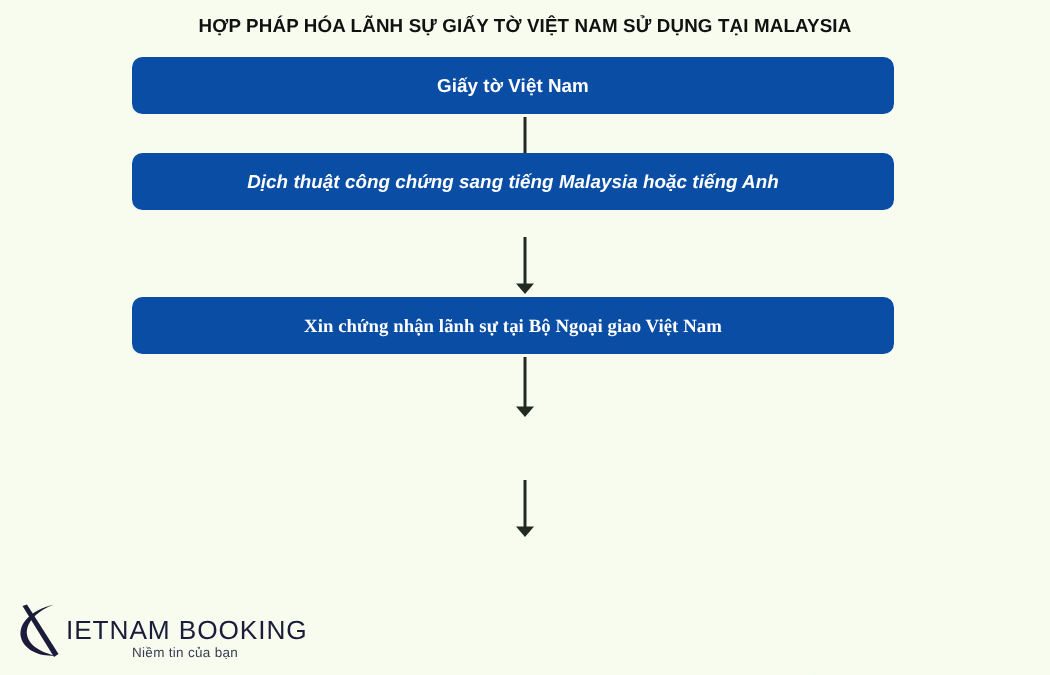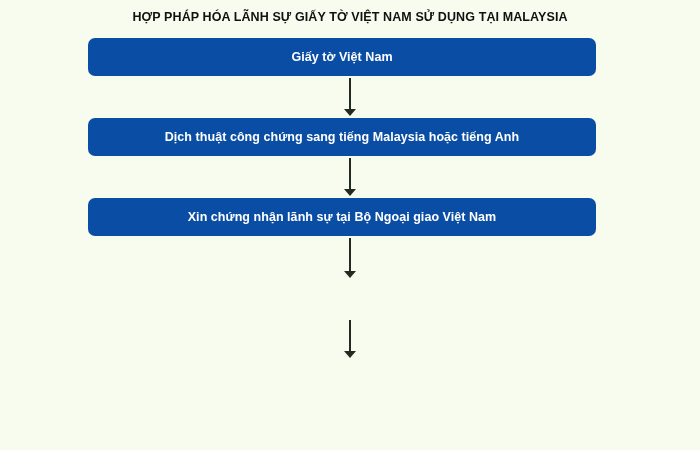--- a/index.html
+++ b/index.html
@@ -60,22 +60,22 @@
     justify-content: center;
     font-size: 12.5px;
     font-weight: bold;
     letter-spacing: 0.05px;
     box-sizing: border-box;
     padding: 17px 8px;
     white-space: nowrap;
   }
 
   .node.n1 { top: 38px; }
-  .node.n2 { top: 118px; }
-  .node.n3 { top: 198px; }
+  .node.n2 { top: 102px; font-style: italic; }
+  .node.n3 { top: 198px; font-family: Liberation Serif, serif; }
   .node.n4 { top: 280px; left: 88px; width: 508px; font-size: 12.2px; }
   .node.n5 { top: 360px; background: #081139; }
 
   
   .connector {
     position: absolute;
     left: 349px;
     width: 2px;
     background: #222a22;
   }
@@ -157,14 +157,22 @@
     <div class="connector c3"></div>
     <div class="arrowhead a3"></div>
 
 
     <div class="connector c4"></div>
     <div class="arrowhead a4"></div>
 
 
   </div>
 
+  <div class="logo">
+    <svg class="logo-mark" viewBox="0 0 58 40">
+      <path d="M30 3 C14 7, 6 16, 8 25 C10 33, 20 38, 31 37 C21 35, 13 30, 12 23 C11 15, 19 7, 30 3 Z" fill="#1b1b3a"></path>
+      <path d="M9 4 L30 38 L33 36 L12 3 Z" fill="#1b1b3a"></path>
+    </svg>
+    <div class="logo-wordmark">IETNAM BOOKING</div>
+    <div class="logo-tagline">Niềm tin của bạn</div>
+  </div>
 
 </div>
 
 </body></html>

